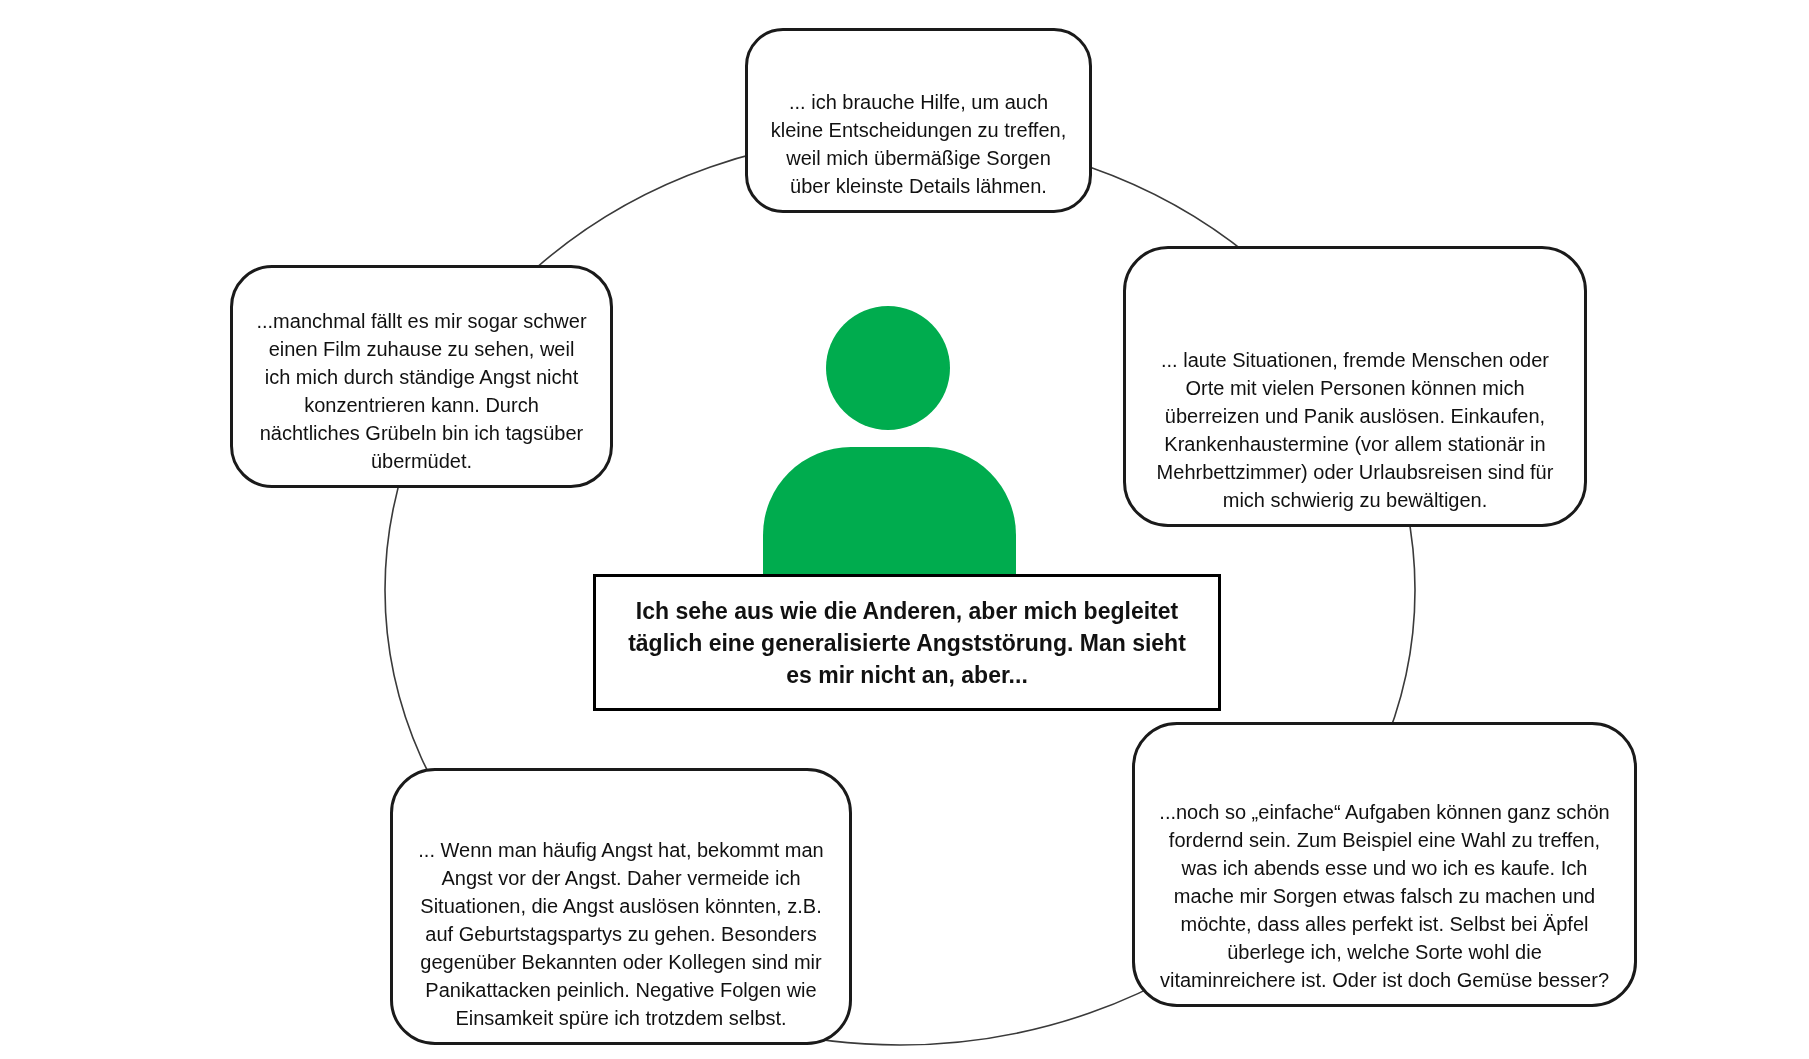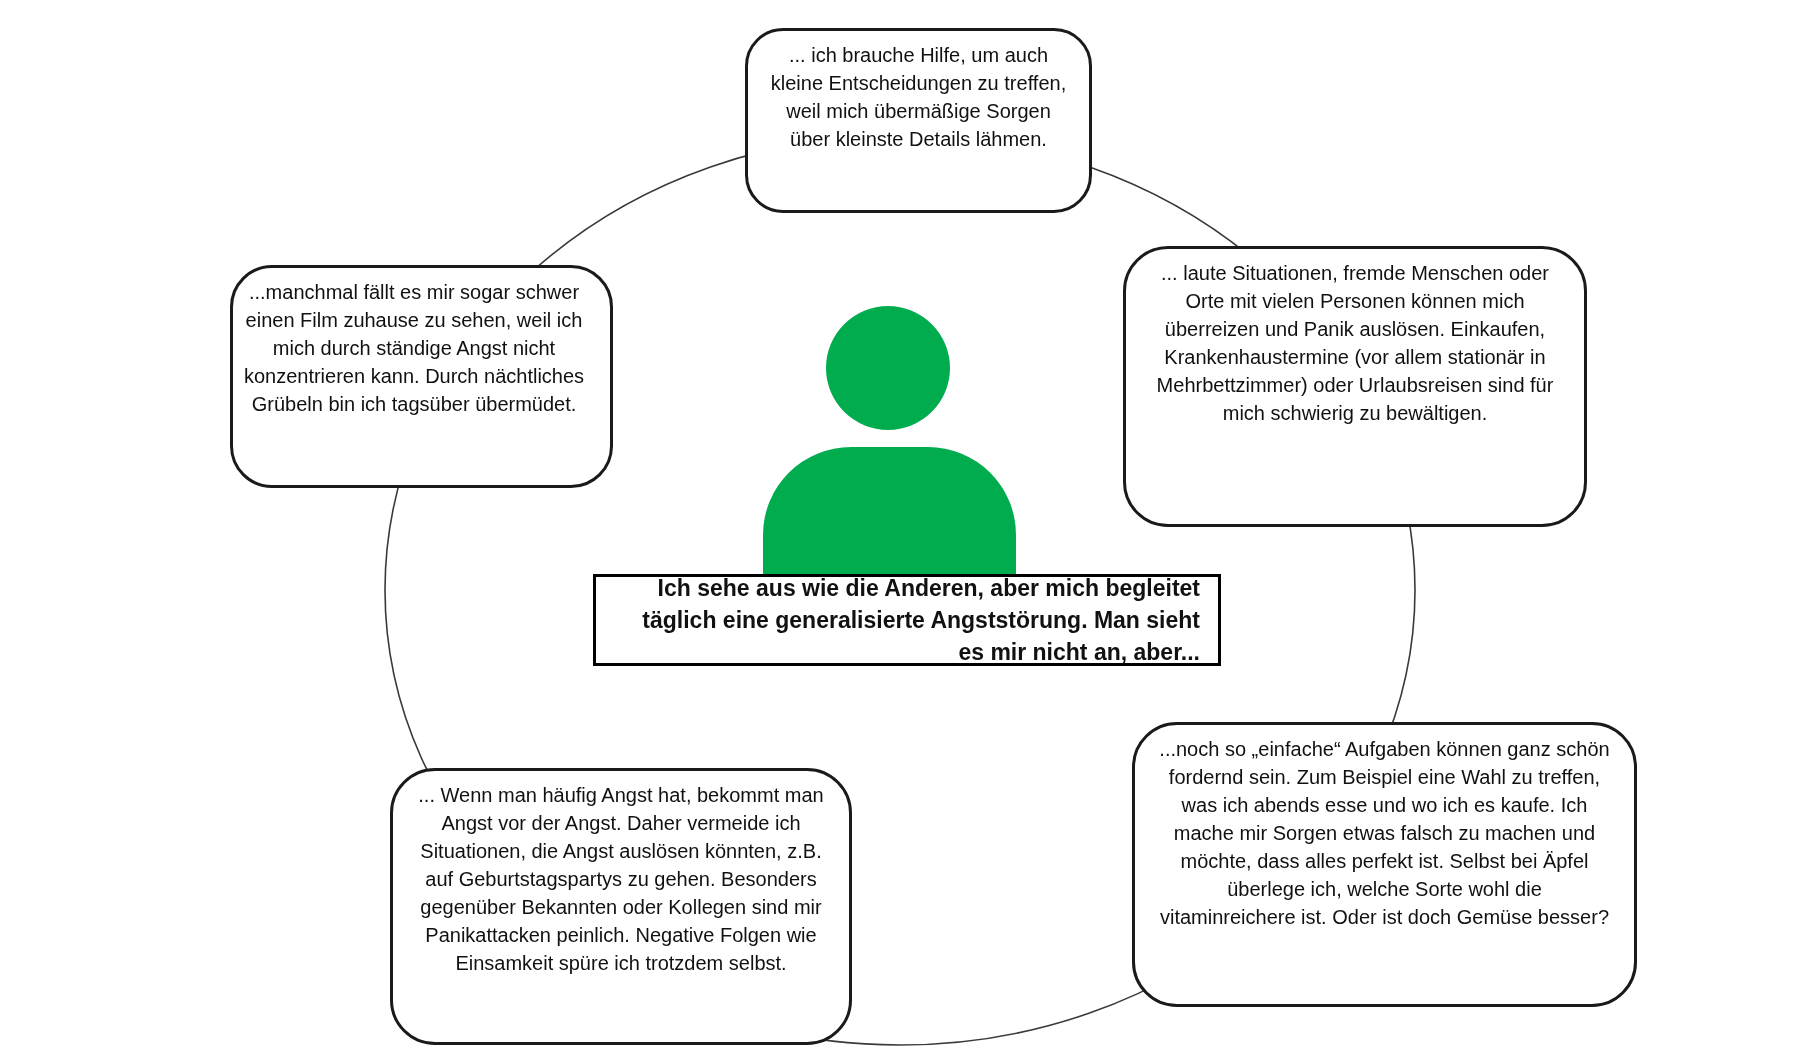--- a/index.html
+++ b/index.html
@@ -41,45 +41,45 @@
     border-radius: 88px 88px 0 0;
   }
   
   .bubble {
     position: absolute;
     z-index: 3;
     background: #ffffff;
     border: 3px solid #1a1a1a;
     box-sizing: border-box;
     display: flex;
-    align-items: flex-start;
+    align-items: flex-end;
     justify-content: center;
     text-align: center;
     font-size: 20px;
     line-height: 28px;
     padding: 10px 22px;
   }
   #bubble-top          { left: 745px;  top: 28px;  width: 347px; height: 185px; border-radius: 38px; }
-  #bubble-left         { left: 230px;  top: 265px; width: 383px; height: 223px; border-radius: 42px; padding-left: 7px; }
+  #bubble-left         { left: 230px;  top: 265px; width: 383px; height: 223px; border-radius: 42px; }
   #bubble-right        { left: 1081px; top: 246px; width: 464px; height: 281px; border-radius: 45px; }
   #bubble-bottom-left  { left: 390px;  top: 768px; width: 462px; height: 277px; border-radius: 45px; }
   #bubble-bottom-right { left: 1090px; top: 722px; width: 505px; height: 285px; border-radius: 45px; margin-left: 42px; }
   
   #center-box {
     position: absolute;
     z-index: 4;
     left: 593px; top: 574px;
-    width: 628px; height: 92px;
+    width: 628px; height: 137px;
     background: #ffffff;
     border: 3px solid #000000;
     box-sizing: border-box;
     display: flex;
     align-items: center;
     justify-content: center;
-    text-align: right;
+    text-align: center;
     font-weight: bold;
     font-size: 23px;
     line-height: 32px;
     padding: 4px 18px;
   }
 </style>
 </head>
 <body>
 
 <div id="canvas">

